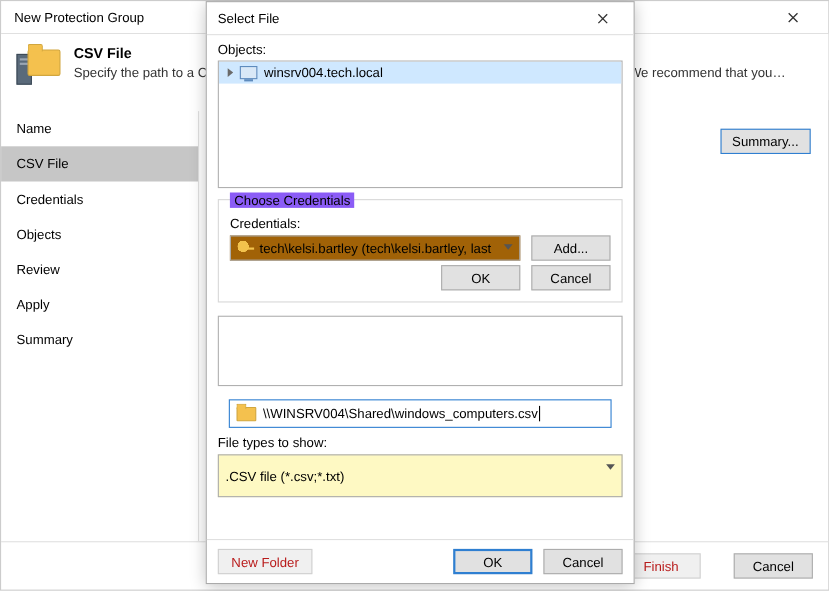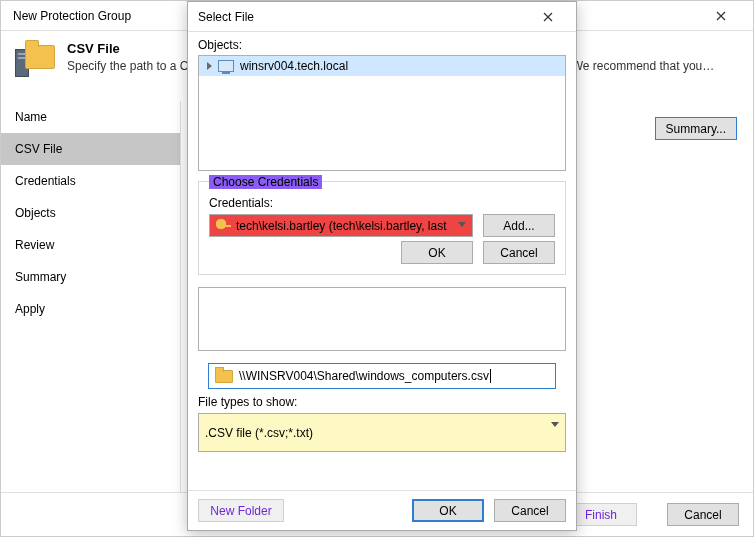--- a/index.html
+++ b/index.html
@@ -54,21 +54,21 @@
   .nav-item.active { background: #c6c6c6; }
   .content-area {
     flex: 1; padding: 16px;
   }
   .browse-line { display: flex; justify-content: flex-end; gap: 10px; }
   .btn {
     min-width: 72px; height: 23px; border: 1px solid #acacac; background: #e1e1e1;
     display: inline-flex; align-items: center; justify-content: center; cursor: default;
     padding: 0 10px;
   }
-  .btn.disabled { color: #6d28d9; border-color: #d0d0d0; background: #f0f0f0; }
+  .btn.disabled { color: #b91c1c; border-color: #d0d0d0; background: #f0f0f0; }
   .btn.primary { border: 2px solid #2f7fd1; background: #e1e1e1; }
   .btn.blue-border { border: 1px solid #2f7fd1; }
   .footer {
     position: absolute; left: 0; right: 0; bottom: 0; height: 44px;
     display: flex; justify-content: flex-end; align-items: center; gap: 8px; padding: 0 14px;
     border-top: 1px solid #e0e0e0;
   }
   .footer .gap { width: 14px; }
 
   
@@ -106,21 +106,21 @@
   .credentials-group {
     margin: 10px 10px 6px; border: 1px solid #d8d8d8; padding: 10px;
   }
   .cred-group-title {
     position: relative; top: -17px; background: #8b5cf6; display: inline-block; padding: 0 4px;
   }
   .cred-body { margin-top: -10px; }
   .cred-label { margin-bottom: 4px; }
   .cred-row { display: flex; gap: 10px; margin-bottom: 4px; }
   .cred-select {
-    flex: 1; height: 23px; border: 1px solid #acacac; background: #ef4444;
+    flex: 1; height: 23px; border: 1px solid #acacac; background: #a16207;
     display: flex; align-items: center; padding: 0 6px; gap: 6px; position: relative;
   }
   .key-icon {
     width: 14px; height: 14px; background: radial-gradient(circle at 5px 5px, #f2c24d 40%, transparent 41%);
     position: relative;
   }
   .key-icon::after {
     content: ""; position: absolute; left: 7px; top: 6px; width: 8px; height: 2px; background: #f2c24d;
   }
   .cred-chevron { position: absolute; right: 6px; top: 7px; width: 0; height: 0;
@@ -181,22 +181,22 @@
     </div>
   </div>
 
   <div class="wizard-body">
     <div class="nav">
       <div class="nav-item">Name</div>
       <div class="nav-item active">CSV File</div>
       <div class="nav-item">Credentials</div>
       <div class="nav-item">Objects</div>
       <div class="nav-item">Review</div>
+      <div class="nav-item">Apply</div>
       <div class="nav-item">Summary</div>
-      <div class="nav-item">Apply</div>
     </div>
     <div class="content-area">
       <div class="browse-line">
         <div class="btn blue-border">Summary...</div>
       </div>
     </div>
   </div>
 
   <div class="footer">
     <div class="btn disabled">&lt; Previous</div>

